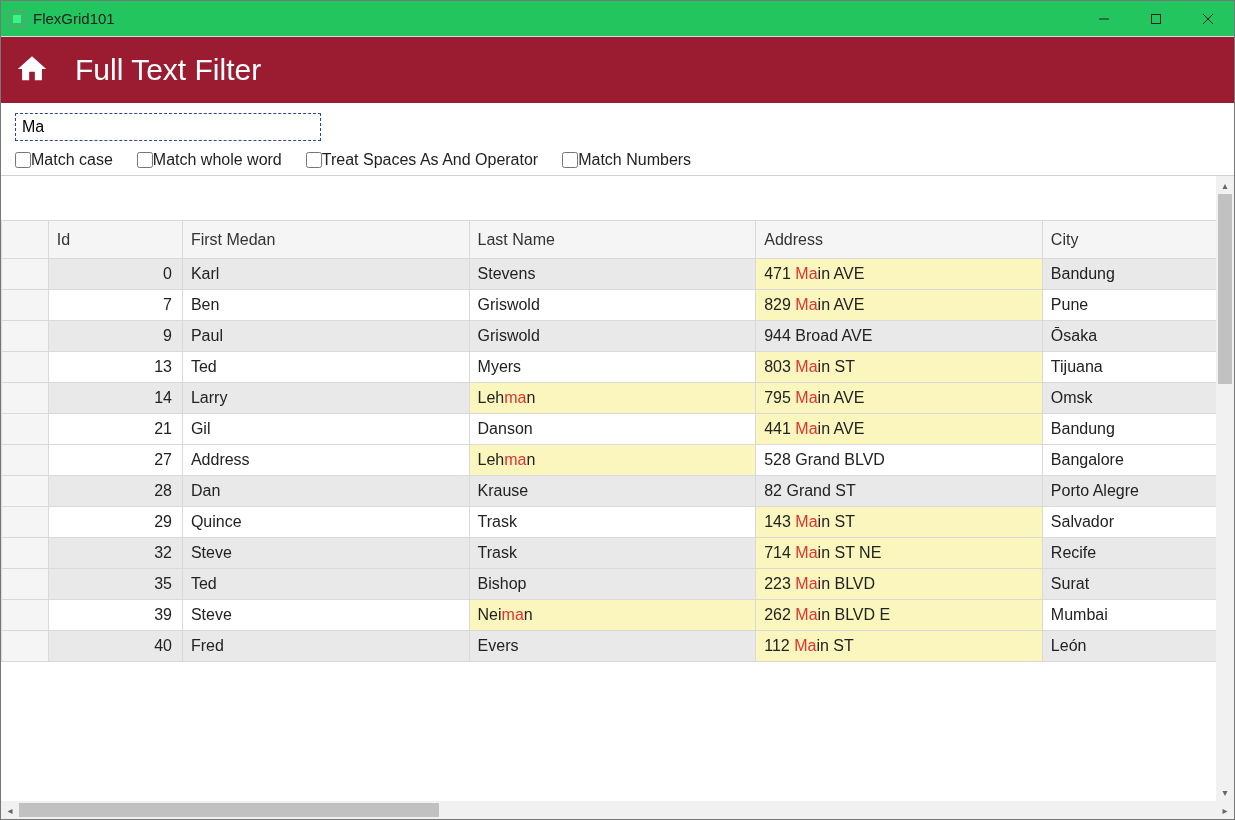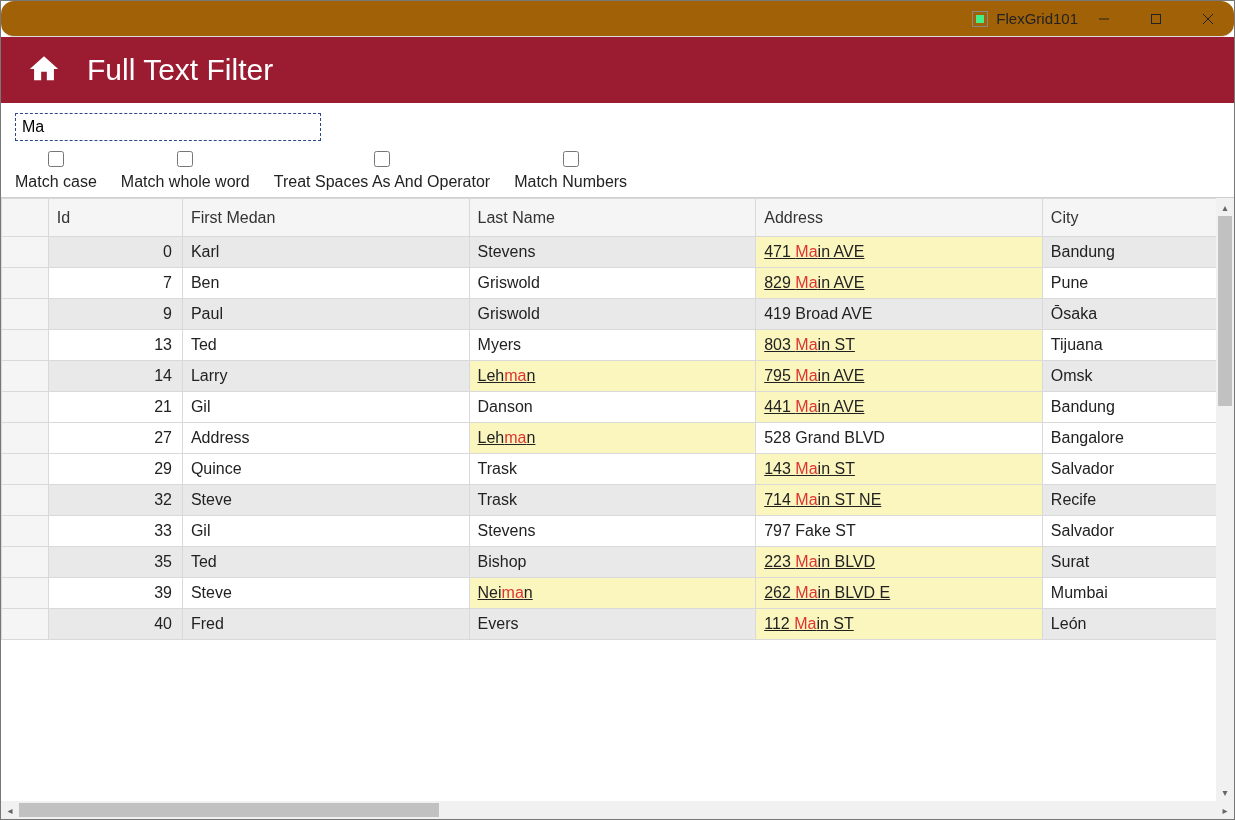--- a/index.html
+++ b/index.html
@@ -1,51 +1,51 @@
 <!DOCTYPE html>
 <html><head>
 <meta charset="utf-8">
 <style>
   * { box-sizing: border-box; }
   html, body { margin: 0; padding: 0; font-family: "Segoe UI", Arial, sans-serif; font-size: 15px; color: #222; background: #fff; }
   .window { width: 1235px; height: 820px; border: 1px solid #777; display: flex; flex-direction: column; position: relative; background: #fff; }
 
   
-  .titlebar { height: 36px; display: flex; align-items: center; justify-content: flex-end; padding: 0 0 0 8px; background: #a16207; border-bottom: 1px solid #ddd; border-radius: 13px; }
+  .titlebar { height: 36px; display: flex; align-items: center; justify-content: space-between; padding: 0 0 0 8px; background: #22c55e; border-bottom: 1px solid #ddd; }
   .titlebar-left { display: flex; align-items: center; gap: 8px; }
   .app-icon { width: 16px; height: 16px; border: 1px solid #888; position: relative; }
   .app-icon::after { content:""; position:absolute; inset:3px; background:#4e8; }
   .title-text { font-size: 15px; color: #222; }
   .win-controls { display: flex; }
   .win-btn { width: 52px; height: 36px; display: flex; align-items: center; justify-content: center; font-family: "Segoe UI Symbol", sans-serif; font-size: 14px; color: #222; }
   .win-btn svg { width: 12px; height: 12px; stroke: #222; stroke-width: 1; fill: none; }
 
   
-  .header { background: #9b1c31; color: #fff; height: 66px; display: flex; align-items: center; padding: 0 26px; gap: 26px; }
+  .header { background: #9b1c31; color: #fff; height: 66px; display: flex; align-items: center; padding: 0 14px; gap: 26px; }
   .home-icon svg { width: 34px; height: 34px; fill: #fff; }
   .header-title { font-size: 30px; font-weight: 400; }
 
   
   .filter-strip { padding: 10px 14px 6px 14px; display: flex; flex-direction: column; gap: 10px; }
   .filter-input { width: 306px; padding: 4px 6px; border: 1px dashed #2a4a8a; font-size: 16px; outline: none; font-family: inherit; }
   .checks { display: flex; gap: 24px; align-items: center; }
-  .check { display: flex; align-items: center; gap: 6px; font-size: 16px; color: #222; flex-direction: column; }
+  .check { display: flex; align-items: center; gap: 0; font-size: 16px; color: #222; }
   .check input { width: 16px; height: 16px; margin:0; }
 
   
   .grid-wrap { flex: 1; position: relative; overflow: hidden; border-top: 1px solid #d0d0d0; }
-  .grid-scroll { position:absolute; inset:0; overflow: hidden; }
+  .grid-scroll { position:absolute; inset:0; overflow: hidden; margin-top: 44px; }
   table.grid { border-collapse: collapse; width: 100%; table-layout: fixed; }
   table.grid th, table.grid td { border: 1px solid #d9d9d9; padding: 6px 8px; text-align: left; font-size: 16px; white-space: nowrap; overflow: hidden; text-overflow: clip; }
   table.grid th { background: #f5f5f5; font-weight: 400; color: #333; height: 38px; }
   table.grid tr.row-even td { background: #e9e9e9; }
   table.grid tr.row-odd td { background: #ffffff; }
   table.grid td.rowhdr { background: #f5f5f5 !important; width: 42px; }
   table.grid td.id { text-align: right; padding-right: 10px; }
-  .hl, td.hl { background: #fbf6bd !important; text-decoration: underline; }
+  .hl, td.hl { background: #fbf6bd !important; }
   td.hl .match, .hl .match { color: #d33; }
   
   col.c-rowhdr { width: 46px; }
   col.c-id { width: 132px; }
   col.c-first { width: 282px; }
   col.c-last { width: 282px; }
   col.c-addr { width: 282px; }
   col.c-city { width: 188px; }
 
   
@@ -161,21 +161,21 @@
               <td>Ben</td>
               <td>Griswold</td>
               <td class="hl">829 <span class="match">Ma</span>in AVE</td>
               <td>Pune</td>
             </tr>
             <tr class="row-even">
               <td class="rowhdr"></td>
               <td class="id">9</td>
               <td>Paul</td>
               <td>Griswold</td>
-              <td>419 Broad AVE</td>
+              <td>944 Broad AVE</td>
               <td>Ōsaka</td>
             </tr>
             <tr class="row-odd">
               <td class="rowhdr"></td>
               <td class="id">13</td>
               <td>Ted</td>
               <td>Myers</td>
               <td class="hl">803 <span class="match">Ma</span>in ST</td>
               <td>Tijuana</td>
             </tr>
@@ -196,43 +196,43 @@
               <td>Bandung</td>
             </tr>
             <tr class="row-odd">
               <td class="rowhdr"></td>
               <td class="id">27</td>
               <td>Address</td>
               <td class="hl">Leh<span class="match">ma</span>n</td>
               <td>528 Grand BLVD</td>
               <td>Bangalore</td>
             </tr>
+            <tr class="row-even">
+              <td class="rowhdr"></td>
+              <td class="id">28</td>
+              <td>Dan</td>
+              <td>Krause</td>
+              <td>82 Grand ST</td>
+              <td>Porto Alegre</td>
+            </tr>
             <tr class="row-odd">
               <td class="rowhdr"></td>
               <td class="id">29</td>
               <td>Quince</td>
               <td>Trask</td>
               <td class="hl">143 <span class="match">Ma</span>in ST</td>
               <td>Salvador</td>
             </tr>
             <tr class="row-even">
               <td class="rowhdr"></td>
               <td class="id">32</td>
               <td>Steve</td>
               <td>Trask</td>
               <td class="hl">714 <span class="match">Ma</span>in ST NE</td>
               <td>Recife</td>
-            </tr>
-            <tr class="row-odd">
-              <td class="rowhdr"></td>
-              <td class="id">33</td>
-              <td>Gil</td>
-              <td>Stevens</td>
-              <td>797 Fake ST</td>
-              <td>Salvador</td>
             </tr>
             <tr class="row-even">
               <td class="rowhdr"></td>
               <td class="id">35</td>
               <td>Ted</td>
               <td>Bishop</td>
               <td class="hl">223 <span class="match">Ma</span>in BLVD</td>
               <td>Surat</td>
             </tr>
             <tr class="row-odd">

